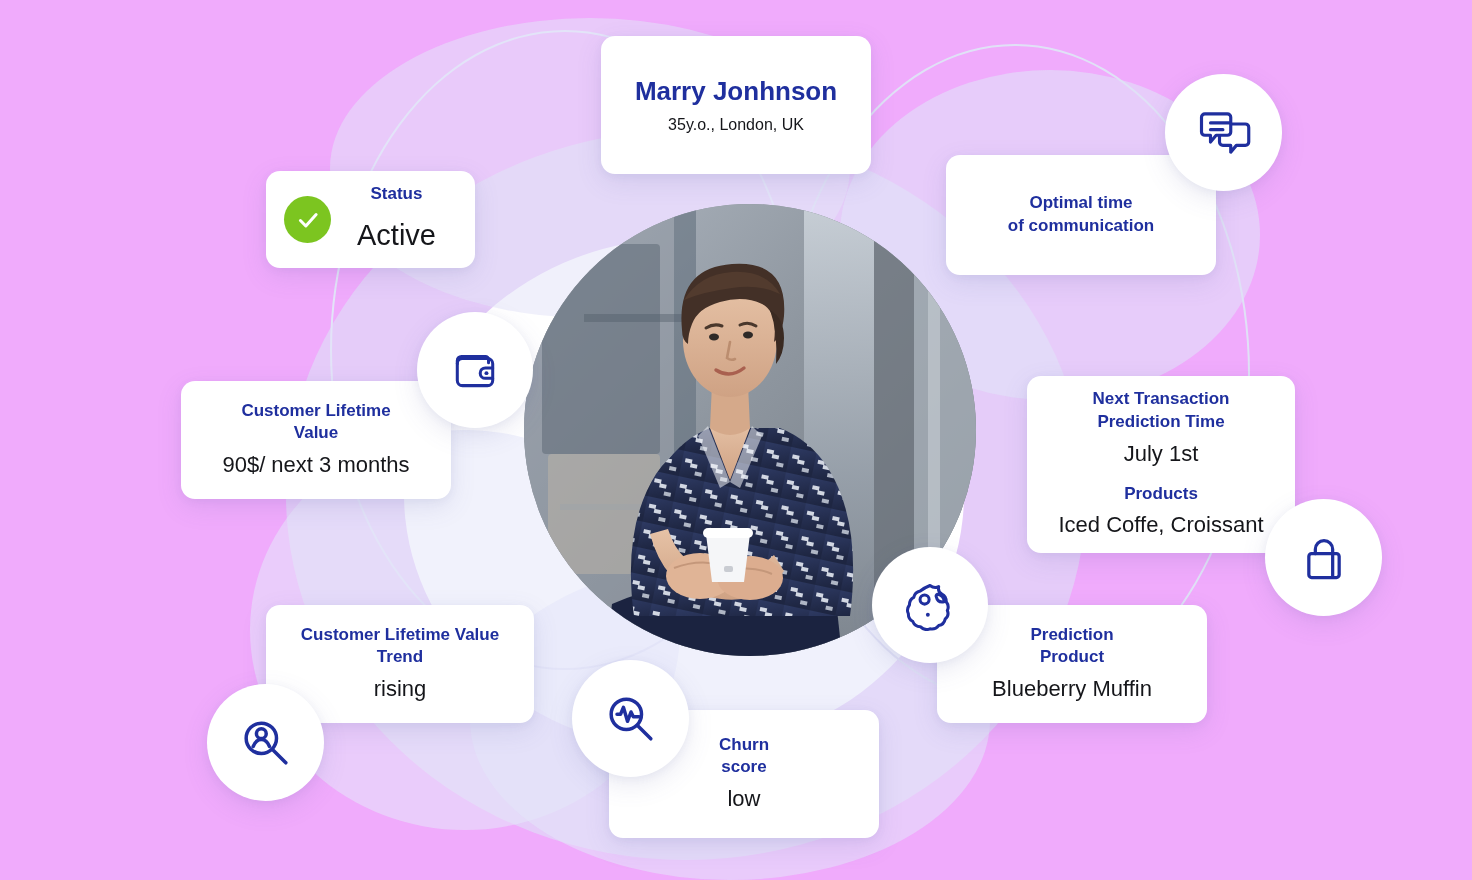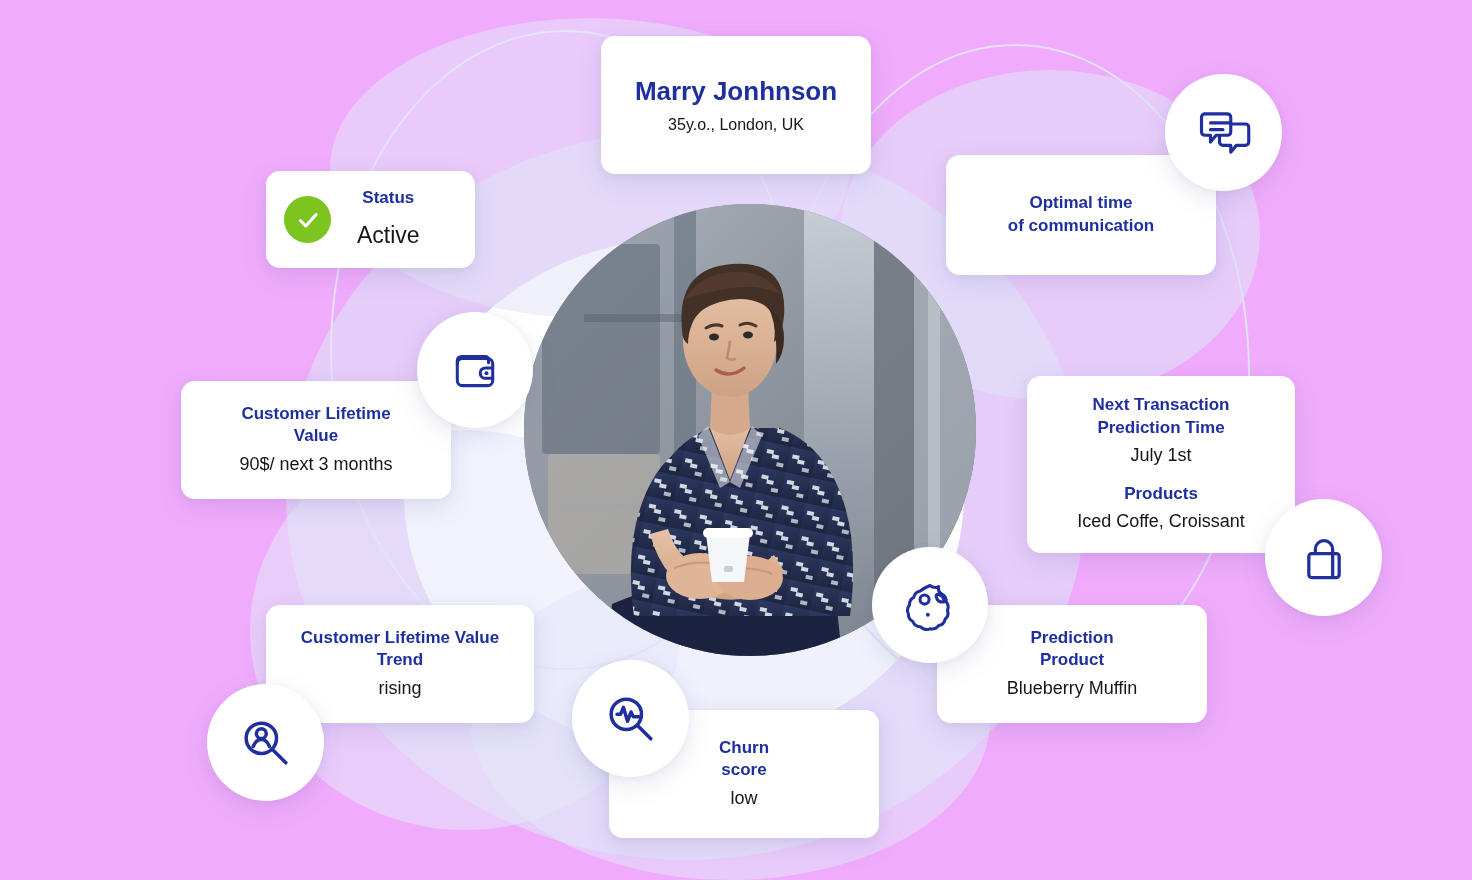--- a/index.html
+++ b/index.html
@@ -132,21 +132,21 @@
   }
   .card .label {
     color: #1f2f9e;
     font-weight: bold;
     font-size: 17px;
     line-height: 1.33;
     white-space: pre-line;
   }
   .card .value {
     color: #15161a;
-    font-size: 18px;
+    font-size: 22px;
     line-height: 1.42;
     font-weight: normal;
     margin-top: 4px;
     white-space: pre-line;
   }
 
   
   #card-identity {
     left: 601px; top: 36px; width: 270px; height: 138px;
     display: flex; flex-direction: column;
@@ -165,21 +165,21 @@
     gap: 26px; padding: 14px 18px; text-align: left;
   }
   .check-badge {
     flex: 0 0 auto;
     width: 47px; height: 47px; border-radius: 50%;
     background: #7cc520;
     display: flex; align-items: center; justify-content: center;
   }
   #card-status .txt { text-align: center; }
   #card-status .label { font-size: 17px; }
-  #card-status .value { font-size: 23px; margin-top: 9px; }
+  #card-status .value { font-size: 29px; margin-top: 9px; }
 
   #card-comm {
     left: 937px; top: 155px; width: 270px; height: 120px;
     display: flex; flex-direction: column;
     align-items: center; justify-content: center; padding: 12px 16px; margin-left: 9px;
   }
   #card-comm .value { font-size: 22px; margin-top: 7px; }
 
   #card-clv {
     left: 181px; top: 381px; width: 270px; height: 118px;

